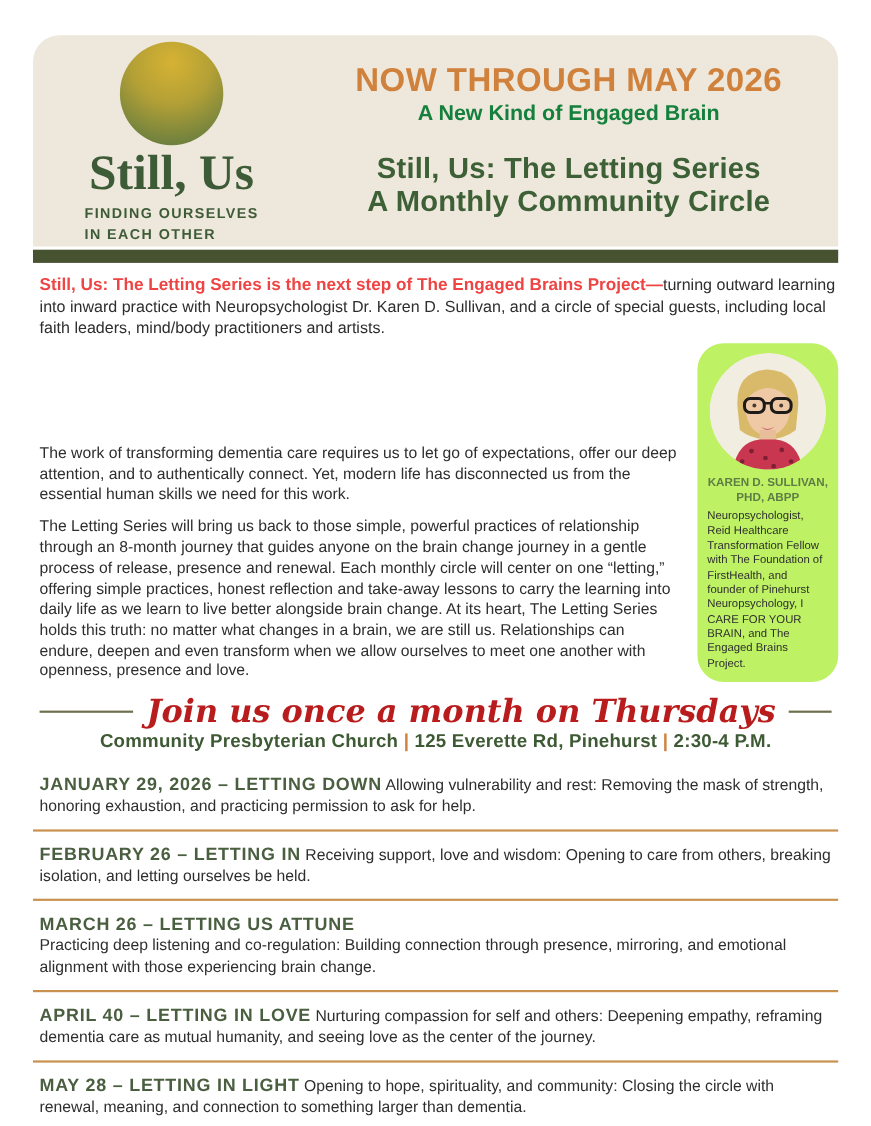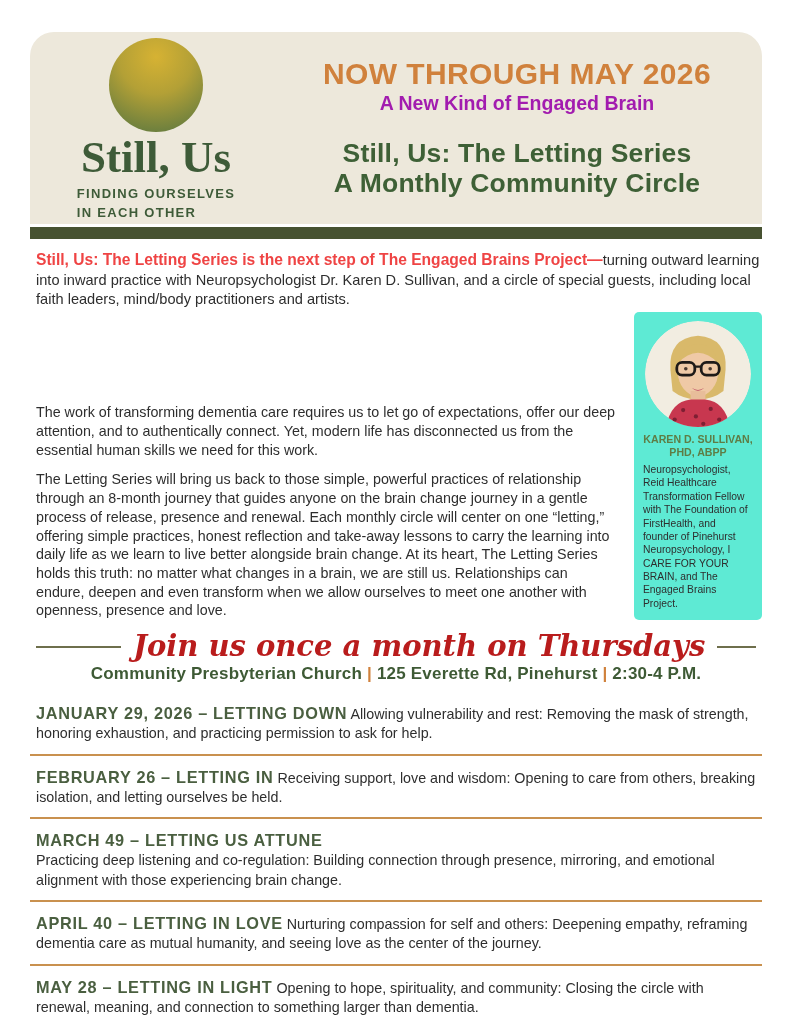--- a/index.html
+++ b/index.html
@@ -17,35 +17,35 @@
   .logo-col { width: 252px; display: flex; flex-direction: column; align-items: center; padding-top: 4px; }
   .logo-circle {
     width: 94px; height: 94px; border-radius: 50%;
     background: radial-gradient(circle at 50% 20%, #D6B233 0%, #B3A036 42%, #5C7840 95%);
   }
   .logo-title { font-family: "Liberation Serif", serif; font-weight: 600; font-size: 45px; color: #3E5B38; line-height: 1; margin-top: 3px; text-align: center; }
   .logo-tagline { font-size: 13px; font-weight: bold; color: #3E5B38; letter-spacing: 1.3px; text-align: left; line-height: 1.4; margin-top: 5px; }
 
   .header-right { flex: 1; display: flex; flex-direction: column; align-items: center; justify-content: flex-end; padding-right: 10px; }
   .banner1 { font-size: 30px; font-weight: 800; color: #D0813C; letter-spacing: 0.4px; line-height: 1.05; }
-  .banner2 { font-size: 19.5px; font-weight: bold; color: #a21caf; margin-top: 3px; }
+  .banner2 { font-size: 19.5px; font-weight: bold; color: #15803d; margin-top: 3px; }
   .series-title { margin-top: 24px; text-align: center; }
   .title-line { font-size: 26.5px; font-weight: 800; color: #3E6036; line-height: 1.12; letter-spacing: 0.2px; }
 
   .green-rule { margin: 3px 30px 0; height: 12px; background: #475231; }
 
   
   .intro { margin: 11px 32px 0 36px; font-size: 14.6px; line-height: 1.33; }
   .intro .lead { color: #ef4444; font-weight: bold; font-size: 15.6px; }
   .content-row { display: flex; margin: 0 30px 0 36px; gap: 14px; align-items: flex-end; }
   .paras { flex: 1; font-size: 14.3px; line-height: 1.31; }
   .paras p { margin: 11px 0 0; }
 
   .speaker-card {
-    width: 128px; flex: 0 0 128px; background: #5eead4; border-radius: 5px;
+    width: 128px; flex: 0 0 128px; background: #bef264; border-radius: 24px;
     padding: 9px 9px 10px; margin-top: 2px;
   }
   .photo { width: 106px; height: 106px; display: block; margin: 0 auto; }
   .speaker-name { color: #5E7D45; font-weight: bold; font-size: 10.6px; text-align: center; line-height: 1.25; margin-top: 6px; }
   .speaker-bio { font-size: 10.3px; line-height: 1.3; color: #2e2e2e; margin-top: 4px; }
 
   
   .script-row { display: flex; align-items: center; margin: 12px 36px 0; gap: 12px; }
   .script-line { height: 2px; background: #6E6F4C; }
   .script-line.left { flex: 2.2; }
@@ -145,21 +145,21 @@
   <div class="events">
     <div class="event">
       <p><span class="event-title">JANUARY 29, 2026 – LETTING DOWN</span> <span>Allowing vulnerability and rest: Removing the mask of strength, honoring exhaustion, and practicing permission to ask for help.</span></p>
     </div>
     <hr class="event-sep">
     <div class="event">
       <p><span class="event-title">FEBRUARY 26 – LETTING IN</span> <span>Receiving support, love and wisdom: Opening to care from others, breaking isolation, and letting ourselves be held.</span></p>
     </div>
     <hr class="event-sep">
     <div class="event">
-      <p><span class="event-title own-line">MARCH 49 – LETTING US ATTUNE</span> <span>Practicing deep listening and co-regulation: Building connection through presence, mirroring, and emotional alignment with those experiencing brain change.</span></p>
+      <p><span class="event-title own-line">MARCH 26 – LETTING US ATTUNE</span> <span>Practicing deep listening and co-regulation: Building connection through presence, mirroring, and emotional alignment with those experiencing brain change.</span></p>
     </div>
     <hr class="event-sep">
     <div class="event">
       <p><span class="event-title">APRIL 40 – LETTING IN LOVE</span> <span>Nurturing compassion for self and others: Deepening empathy, reframing dementia care as mutual humanity, and seeing love as the center of the journey.</span></p>
     </div>
     <hr class="event-sep">
     <div class="event">
       <p><span class="event-title">MAY 28 – LETTING IN LIGHT</span> <span>Opening to hope, spirituality, and community: Closing the circle with renewal, meaning, and connection to something larger than dementia.</span></p>
     </div>
   </div>

